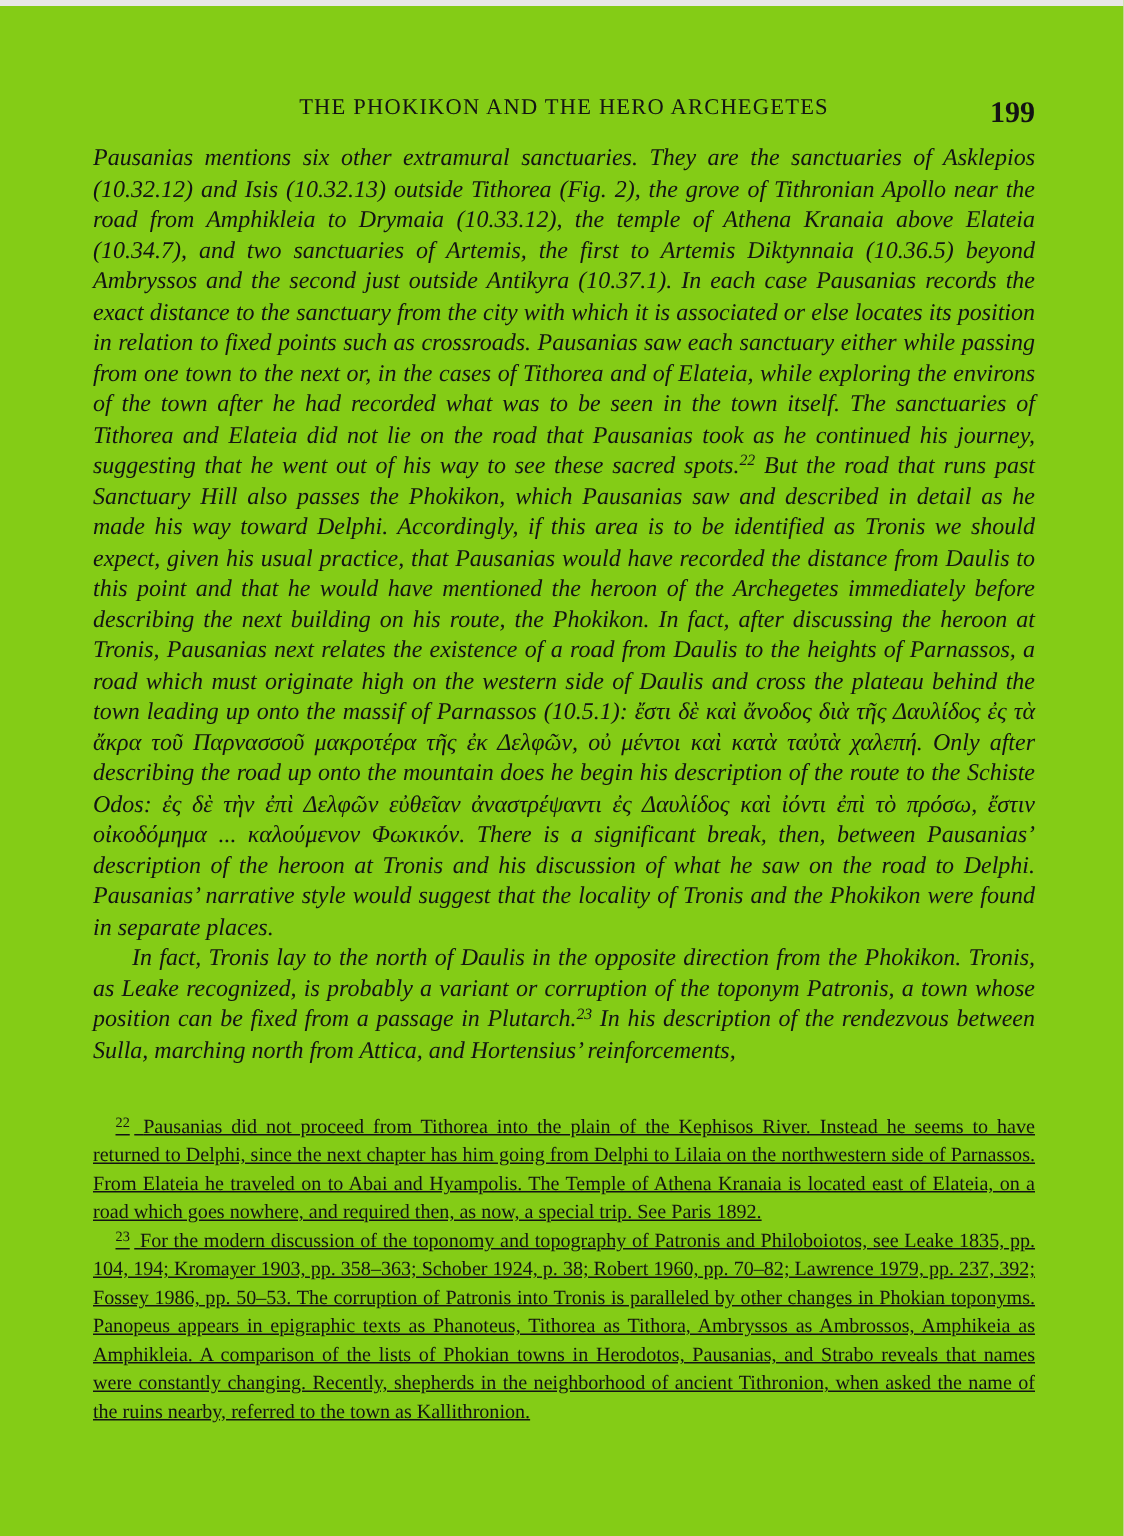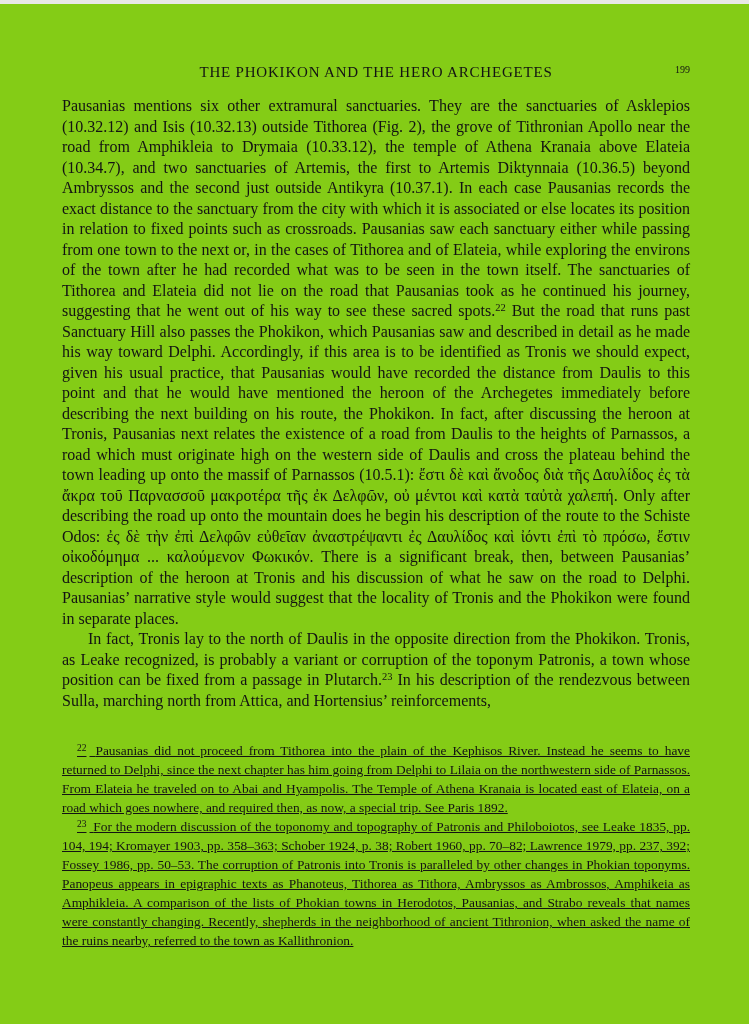--- a/index.html
+++ b/index.html
@@ -27,29 +27,31 @@
   .running-title {
     text-align: center;
     font-size: 15px;
     letter-spacing: 0.8px;
     white-space: nowrap;
   }
   .page-number {
     position: absolute;
     right: 0;
     top: 0;
-    font-size: 10px;
+    font-size: 20px;
+    font-weight: bold;
   }
   .main-text {
     text-align: justify;
     font-size: 16px;
     line-height: 20.5px;
   }
   .main-text p {
     margin: 0;
+    font-style: italic;
   }
   .para-indent {
     text-indent: 26px;
   }
   sup.fn-ref {
     font-size: 10.5px;
     line-height: 0;
     vertical-align: baseline;
     position: relative;
     top: -5px;

